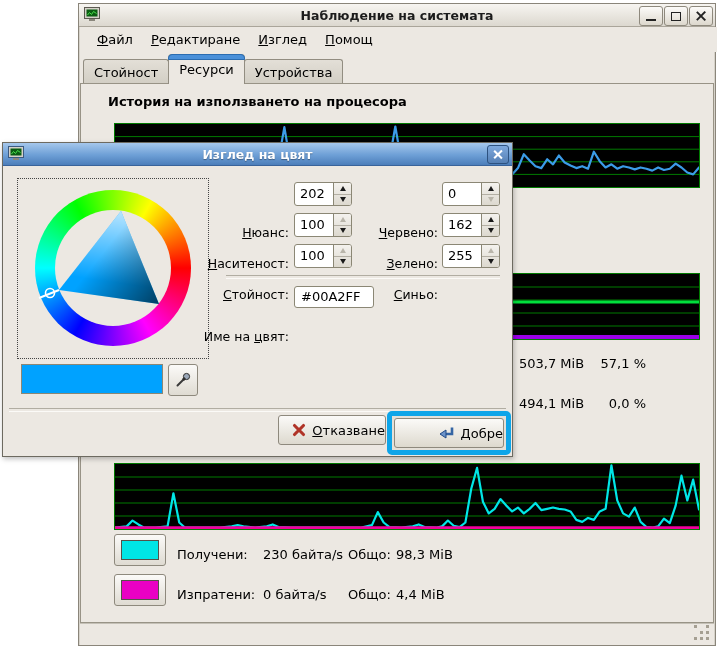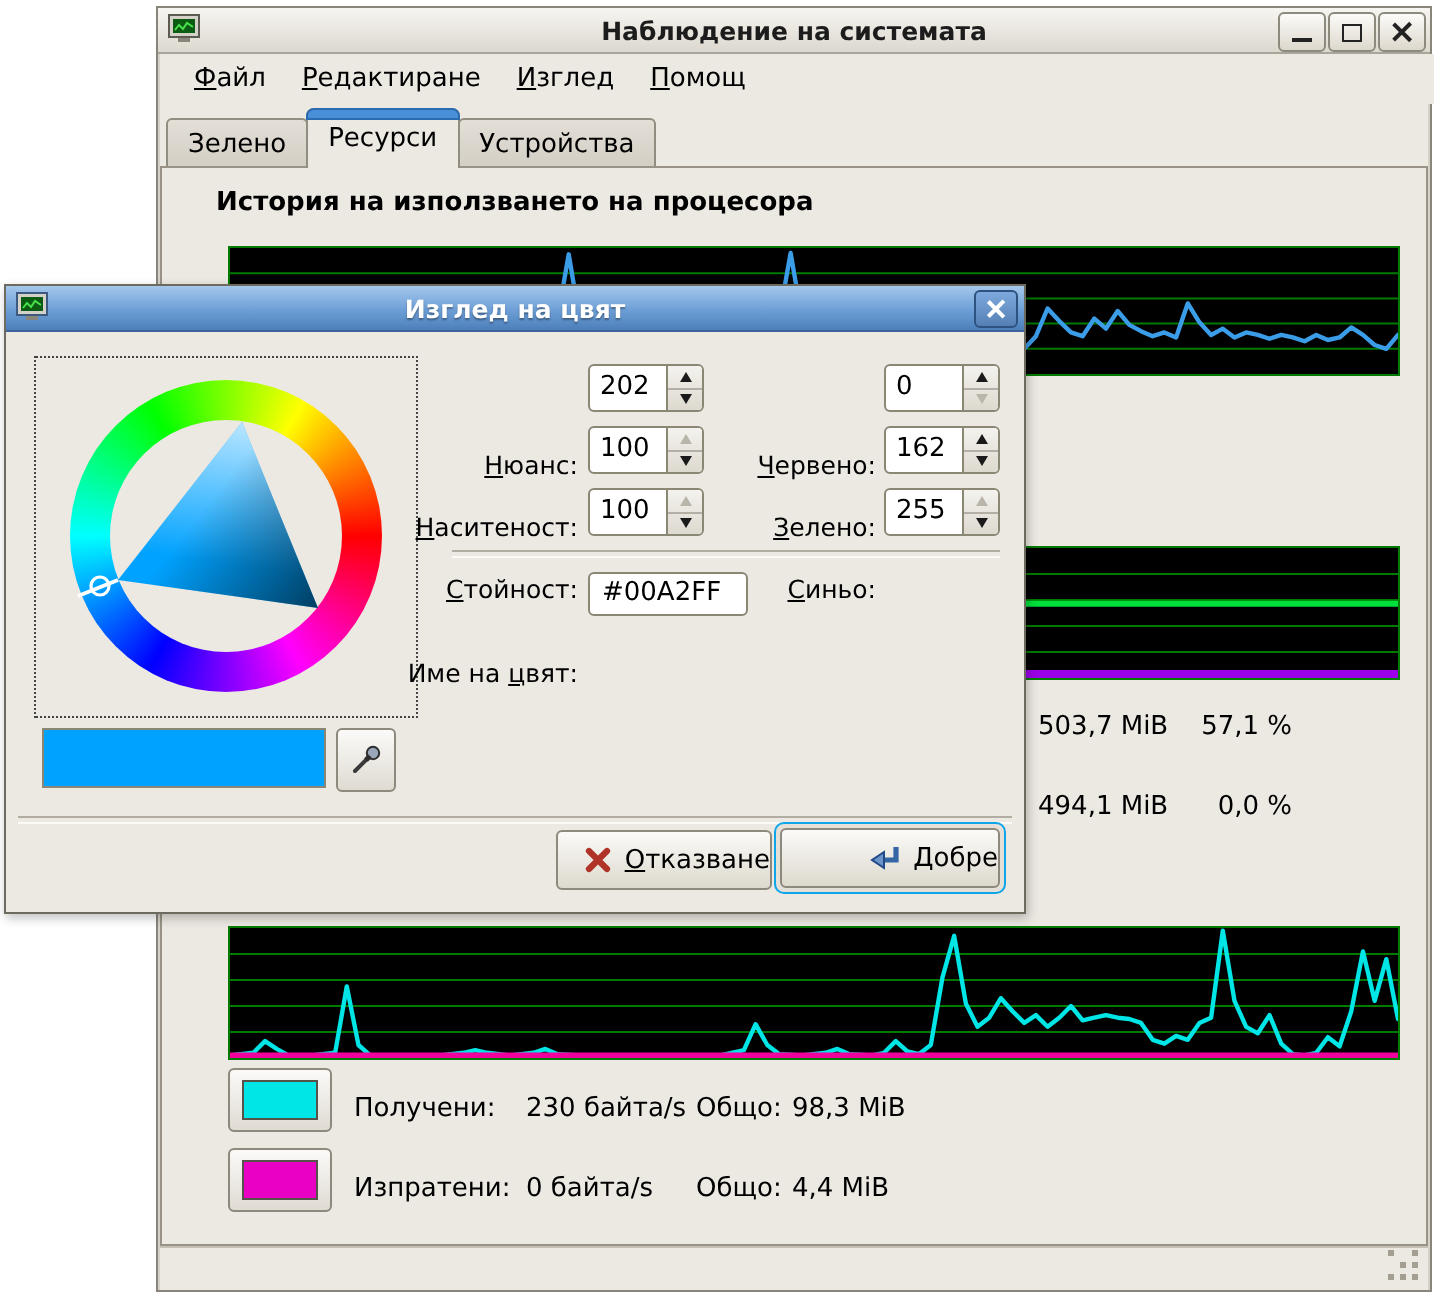--- a/index.html
+++ b/index.html
@@ -91,21 +91,21 @@
 
   .entry{border:1px solid #8b8775;border-radius:3px;background:#fff;font-size:13px;line-height:20px;padding:0 6px;}
   .hsep{height:2px;border-top:1px solid #b1ada2;border-bottom:1px solid #fbfaf7;}
 
   .color-swatch{left:18px;top:221px;width:140px;height:28px;background:#00a2ff;border:1px solid #8b8775;}
   .tool-btn{left:165px;top:221px;width:28px;height:30px;border:1px solid #8e897d;border-radius:3px;
       background:linear-gradient(#fbfaf8,#dfdbd2);display:flex;align-items:center;justify-content:center;}
 
   .btn{border:1px solid #8e897d;border-radius:3px;background:linear-gradient(#fbfaf8,#ddd9ce);
       display:flex;align-items:center;justify-content:flex-end;font-size:13px;gap:6px;}
-  .default-ring{border:1px solid #0ea5e9;border-radius:5px;padding:2px;background:#e4e0d8;}
+  .default-ring{border:5px solid #0ea5e9;border-radius:5px;padding:2px;background:#e4e0d8;}
   .u{text-decoration:underline;}
 </style>
 </head>
 <body>
 
 <div id="screen">
 
   <div id="mainwin" class="abs">
 
     <div class="abs titlebar-main">
@@ -128,21 +128,21 @@
     </div>
 
     <div class="abs menubar">
       <span class="menu-item mn">Файл</span>
       <span class="menu-item mn">Редактиране</span>
       <span class="menu-item mn">Изглед</span>
       <span class="menu-item mn">Помощ</span>
     </div>
 
     <div class="abs tabs">
-      <div class="tab">Зелено</div>
+      <div class="tab">Стойност</div>
       <div class="tab active">Ресурси</div>
       <div class="tab">Устройства</div>
     </div>
 
     <div class="abs page-frame"></div>
 
     <div class="abs section-title" style="left:29px;top:90px">История на използването на процесора</div>
 
     <div class="abs chart" style="left:35px;top:119px;width:584px;height:63px">
       <svg viewBox="0 0 100 100" preserveAspectRatio="none">

